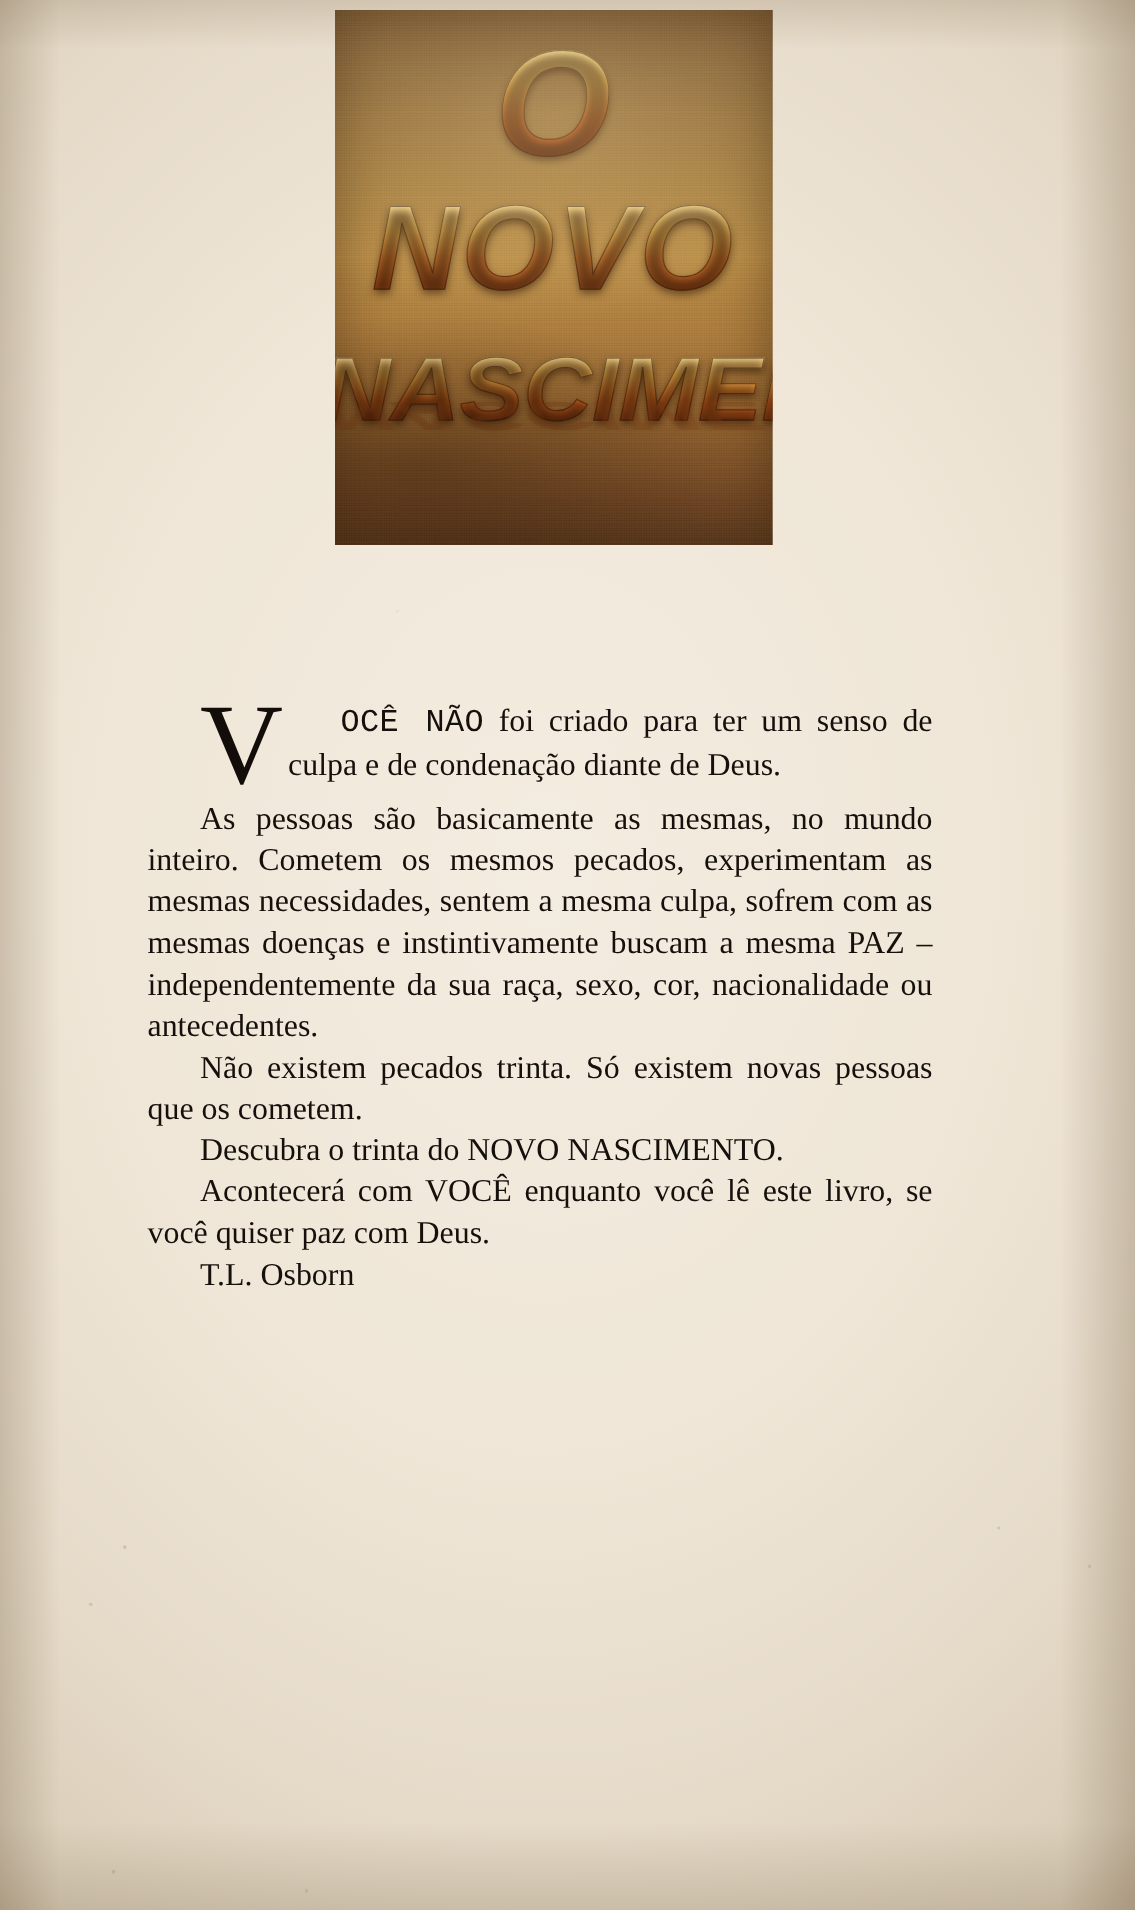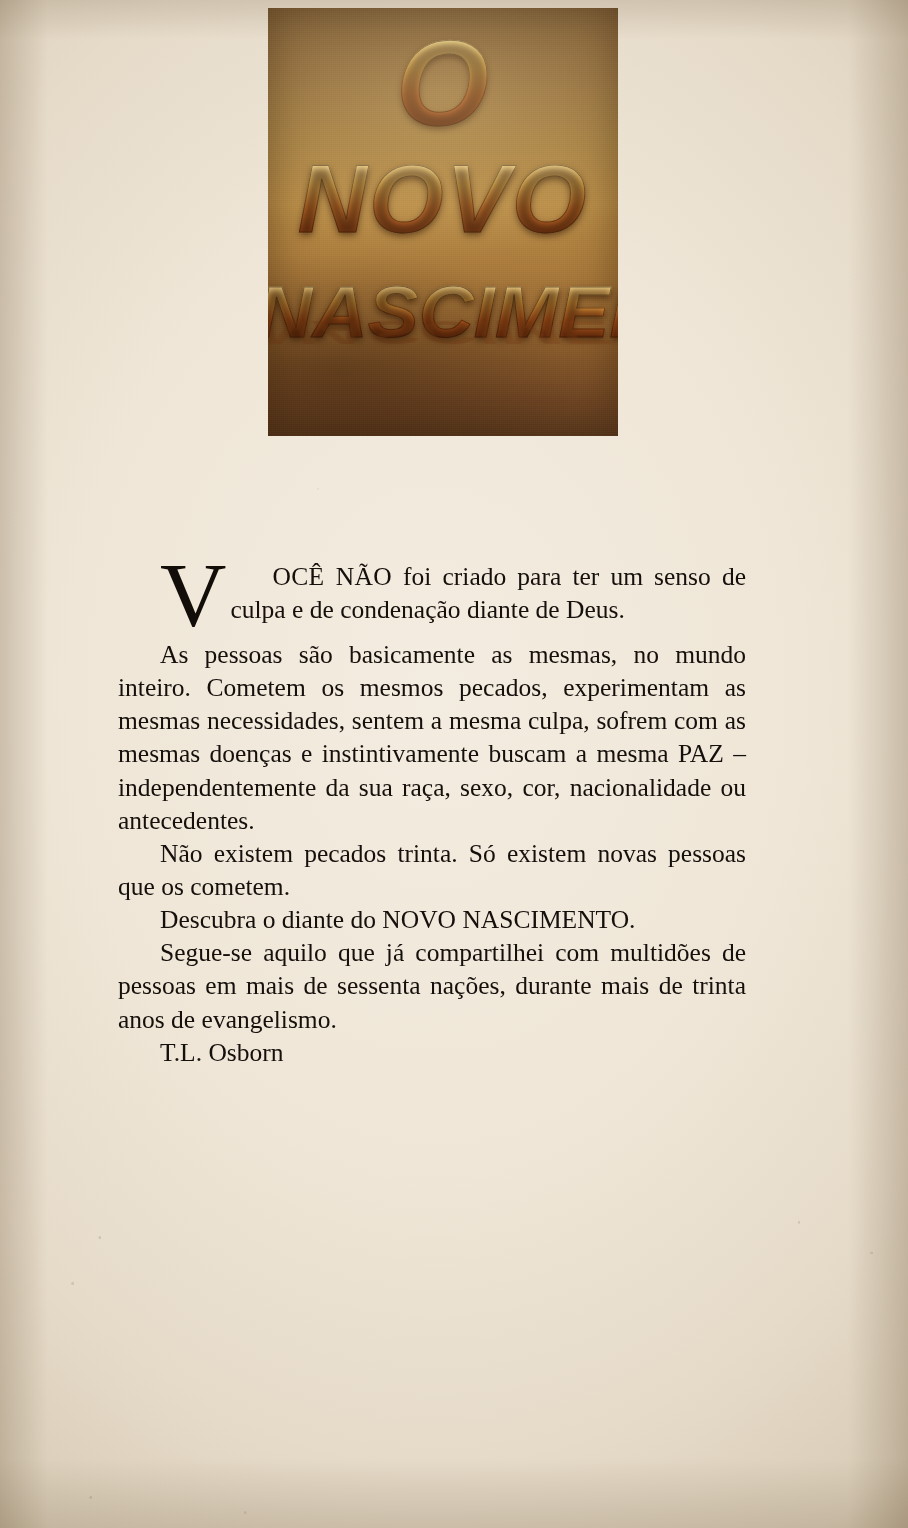--- a/index.html
+++ b/index.html
@@ -186,20 +186,21 @@
     font-size: 92px;
     line-height: 0.72;
     padding: 2px 2px 0 0;
     margin-right: 2px;
     font-family: "Liberation Serif", serif;
     color: #120d09;
   }
   .smallcaps {
     font-size: 25.5px;
     letter-spacing: 0.3px;
+    font-family: Liberation Mono, monospace;
   }
   .signature {
     margin-top: 4px;
     text-align: left;
     padding-right: 56px;
     text-indent: 0;
   }
 </style>
 </head>
 <body>
@@ -218,17 +219,17 @@
     <div class="cover-title word-nascimento">NASCIMENTO</div>
     <div class="cover-reflection">NASCIMENTO</div>
   </div>
 
   <div class="text-block">
     <p class="first-para">
       <span class="dropcap">V</span><span class="smallcaps">OCÊ NÃO</span><span> foi criado para ter um senso de culpa e de condenação diante de Deus.</span>
     </p>
     <p>As pessoas são basicamente as mesmas, no mundo inteiro. Cometem os mesmos pecados, experimentam as mesmas necessidades, sentem a mesma culpa, sofrem com as mesmas doenças e instintivamente buscam a mesma PAZ – independentemente da sua raça, sexo, cor, nacionalidade ou antecedentes.</p>
     <p>Não existem pecados trinta. Só existem novas pessoas que os cometem.</p>
-    <p>Descubra o diante do NOVO NASCIMENTO.</p>
-    <p>Segue-se aquilo que já compartilhei com multidões de pessoas em mais de sessenta nações, durante mais de trinta anos de evangelismo.</p>
+    <p>Descubra o trinta do NOVO NASCIMENTO.</p>
+    <p>Acontecerá com VOCÊ enquanto você lê este livro, se você quiser paz com Deus.</p>
     <p class="signature">T.L. Osborn</p>
   </div>
 </div>
 
 </body></html>

